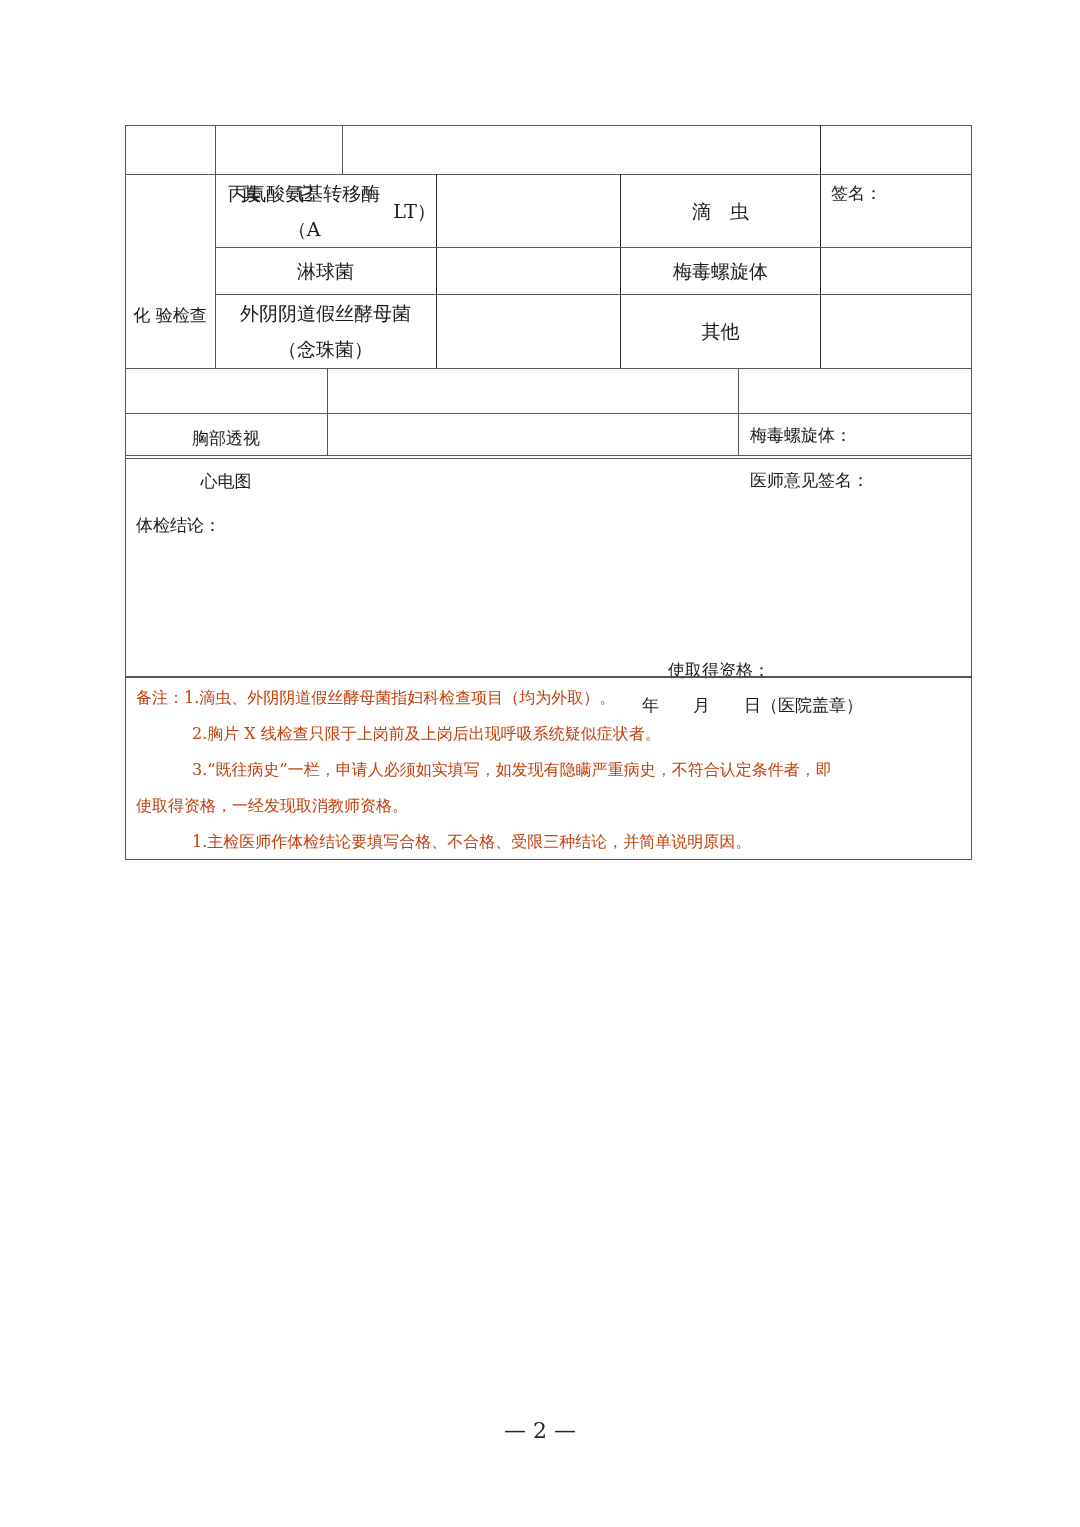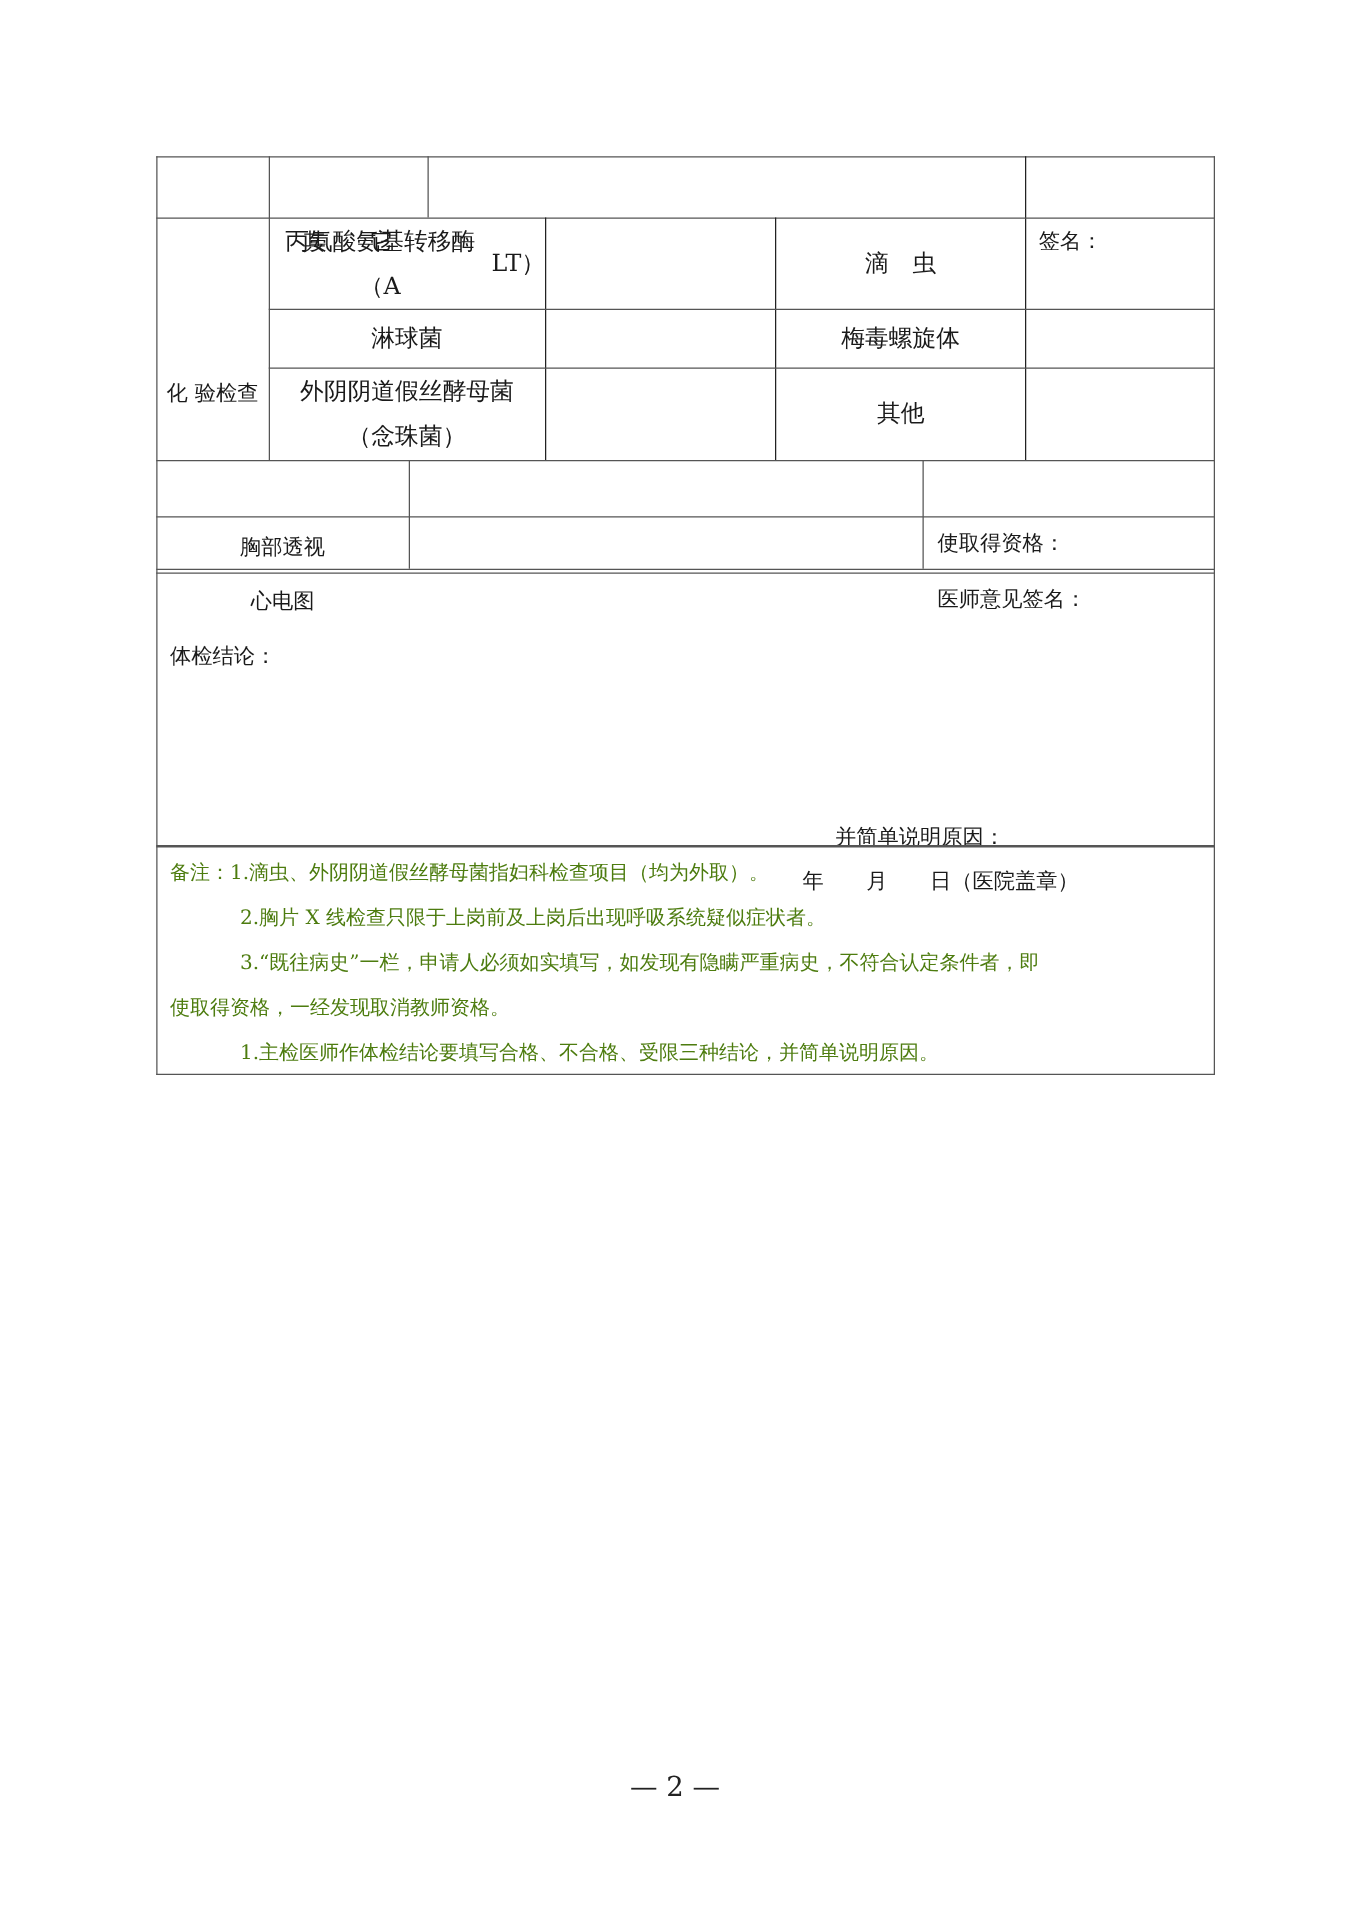--- a/index.html
+++ b/index.html
@@ -9,21 +9,21 @@
       color: #1a1a1a;
     }
     .abs { position: absolute; box-sizing: border-box; }
     .hline { position: absolute; height: 0; border-top: 1.5px solid #555; }
     .vline { position: absolute; width: 0; border-left: 1.5px solid #555; }
     .vdark { border-left-color: #222; }
     .cell { position: absolute; display: flex; align-items: center; justify-content: center; text-align: center; box-sizing: border-box; }
     .t19 { font-size: 19px; line-height: 36px; }
     .t17 { font-size: 17px; line-height: 26px; margin-top: 44px; }
     .left { justify-content: flex-start; text-align: left; }
-    .notes { position: absolute; left: 126px; top: 680px; width: 845px; font-size: 16px; line-height: 36px; color: #4d7c0f; }
+    .notes { position: absolute; left: 126px; top: 680px; width: 845px; font-size: 16px; line-height: 36px; color: #c2410c; }
     .notes div { white-space: nowrap; }
     .indent { padding-left: 66px; }
     .page-num { position: absolute; top: 1418px; left: 0; width: 1080px; text-align: center; font-size: 22px; color: #222; }
   </style>
 </head>
 <body>
 
 <div>
 
   <div class="hline" style="left:125px; top:125px; width:847px;"></div>
@@ -75,32 +75,32 @@
 
   <div class="cell t19" style="left:621px; top:294px; width:199px; height:74px;">其他</div>
   <div class="cell" style="left:822px; top:296px; width:148px; height:70px;"></div>
 
   <div class="vline" style="left:327px; top:368px; height:87px;"></div>
   <div class="vline" style="left:738px; top:368px; height:87px;"></div>
   <div class="hline" style="left:125px; top:413px; width:847px;"></div>
 
   <div class="cell t17" style="left:125px; top:368px; width:202px; height:45px; padding-top:6px;">胸部透视</div>
   <div class="cell" style="left:329px; top:370px; width:407px; height:41px;"></div>
-  <div class="cell t17 left" style="left:750px; top:368px; width:220px; height:45px;">使取得资格：</div>
+  <div class="cell t17 left" style="left:750px; top:368px; width:220px; height:45px;">梅毒螺旋体：</div>
 
   <div class="cell t17" style="left:125px; top:413px; width:202px; height:42px; padding-top:6px;">心电图</div>
   <div class="cell" style="left:329px; top:415px; width:407px; height:38px;"></div>
   <div class="cell t17 left" style="left:750px; top:413px; width:220px; height:42px; padding-top:4px;">医师意见签名：</div>
 
   <div class="hline" style="left:125px; top:455px; width:847px;"></div>
   <div class="hline" style="left:125px; top:458px; width:847px;"></div>
 
   <div class="abs t17" style="left:136px; top:468px;">体检结论：</div>
   <div class="abs" style="left:136px; top:500px; width:825px; height:100px;"></div>
-  <div class="abs t17" style="left:668px; top:613px;">并简单说明原因：</div>
+  <div class="abs t17" style="left:668px; top:613px;">使取得资格：</div>
   <div class="abs t17" style="left:642px; top:648px; white-space:pre;">年　　月　　日（医院盖章）</div>
 
   <div class="hline" style="left:125px; top:676px; width:847px; border-top-width:2px;"></div>
 
   <div class="notes">
     <div style="padding-left:10px;">备注：1.滴虫、外阴阴道假丝酵母菌指妇科检查项目（均为外取）。</div>
     <div class="indent">2.胸片 X 线检查只限于上岗前及上岗后出现呼吸系统疑似症状者。</div>
     <div class="indent">3.“既往病史”一栏，申请人必须如实填写，如发现有隐瞒严重病史，不符合认定条件者，即</div>
     <div style="padding-left:10px;">使取得资格，一经发现取消教师资格。</div>
     <div class="indent">1.主检医师作体检结论要填写合格、不合格、受限三种结论，并简单说明原因。</div>

